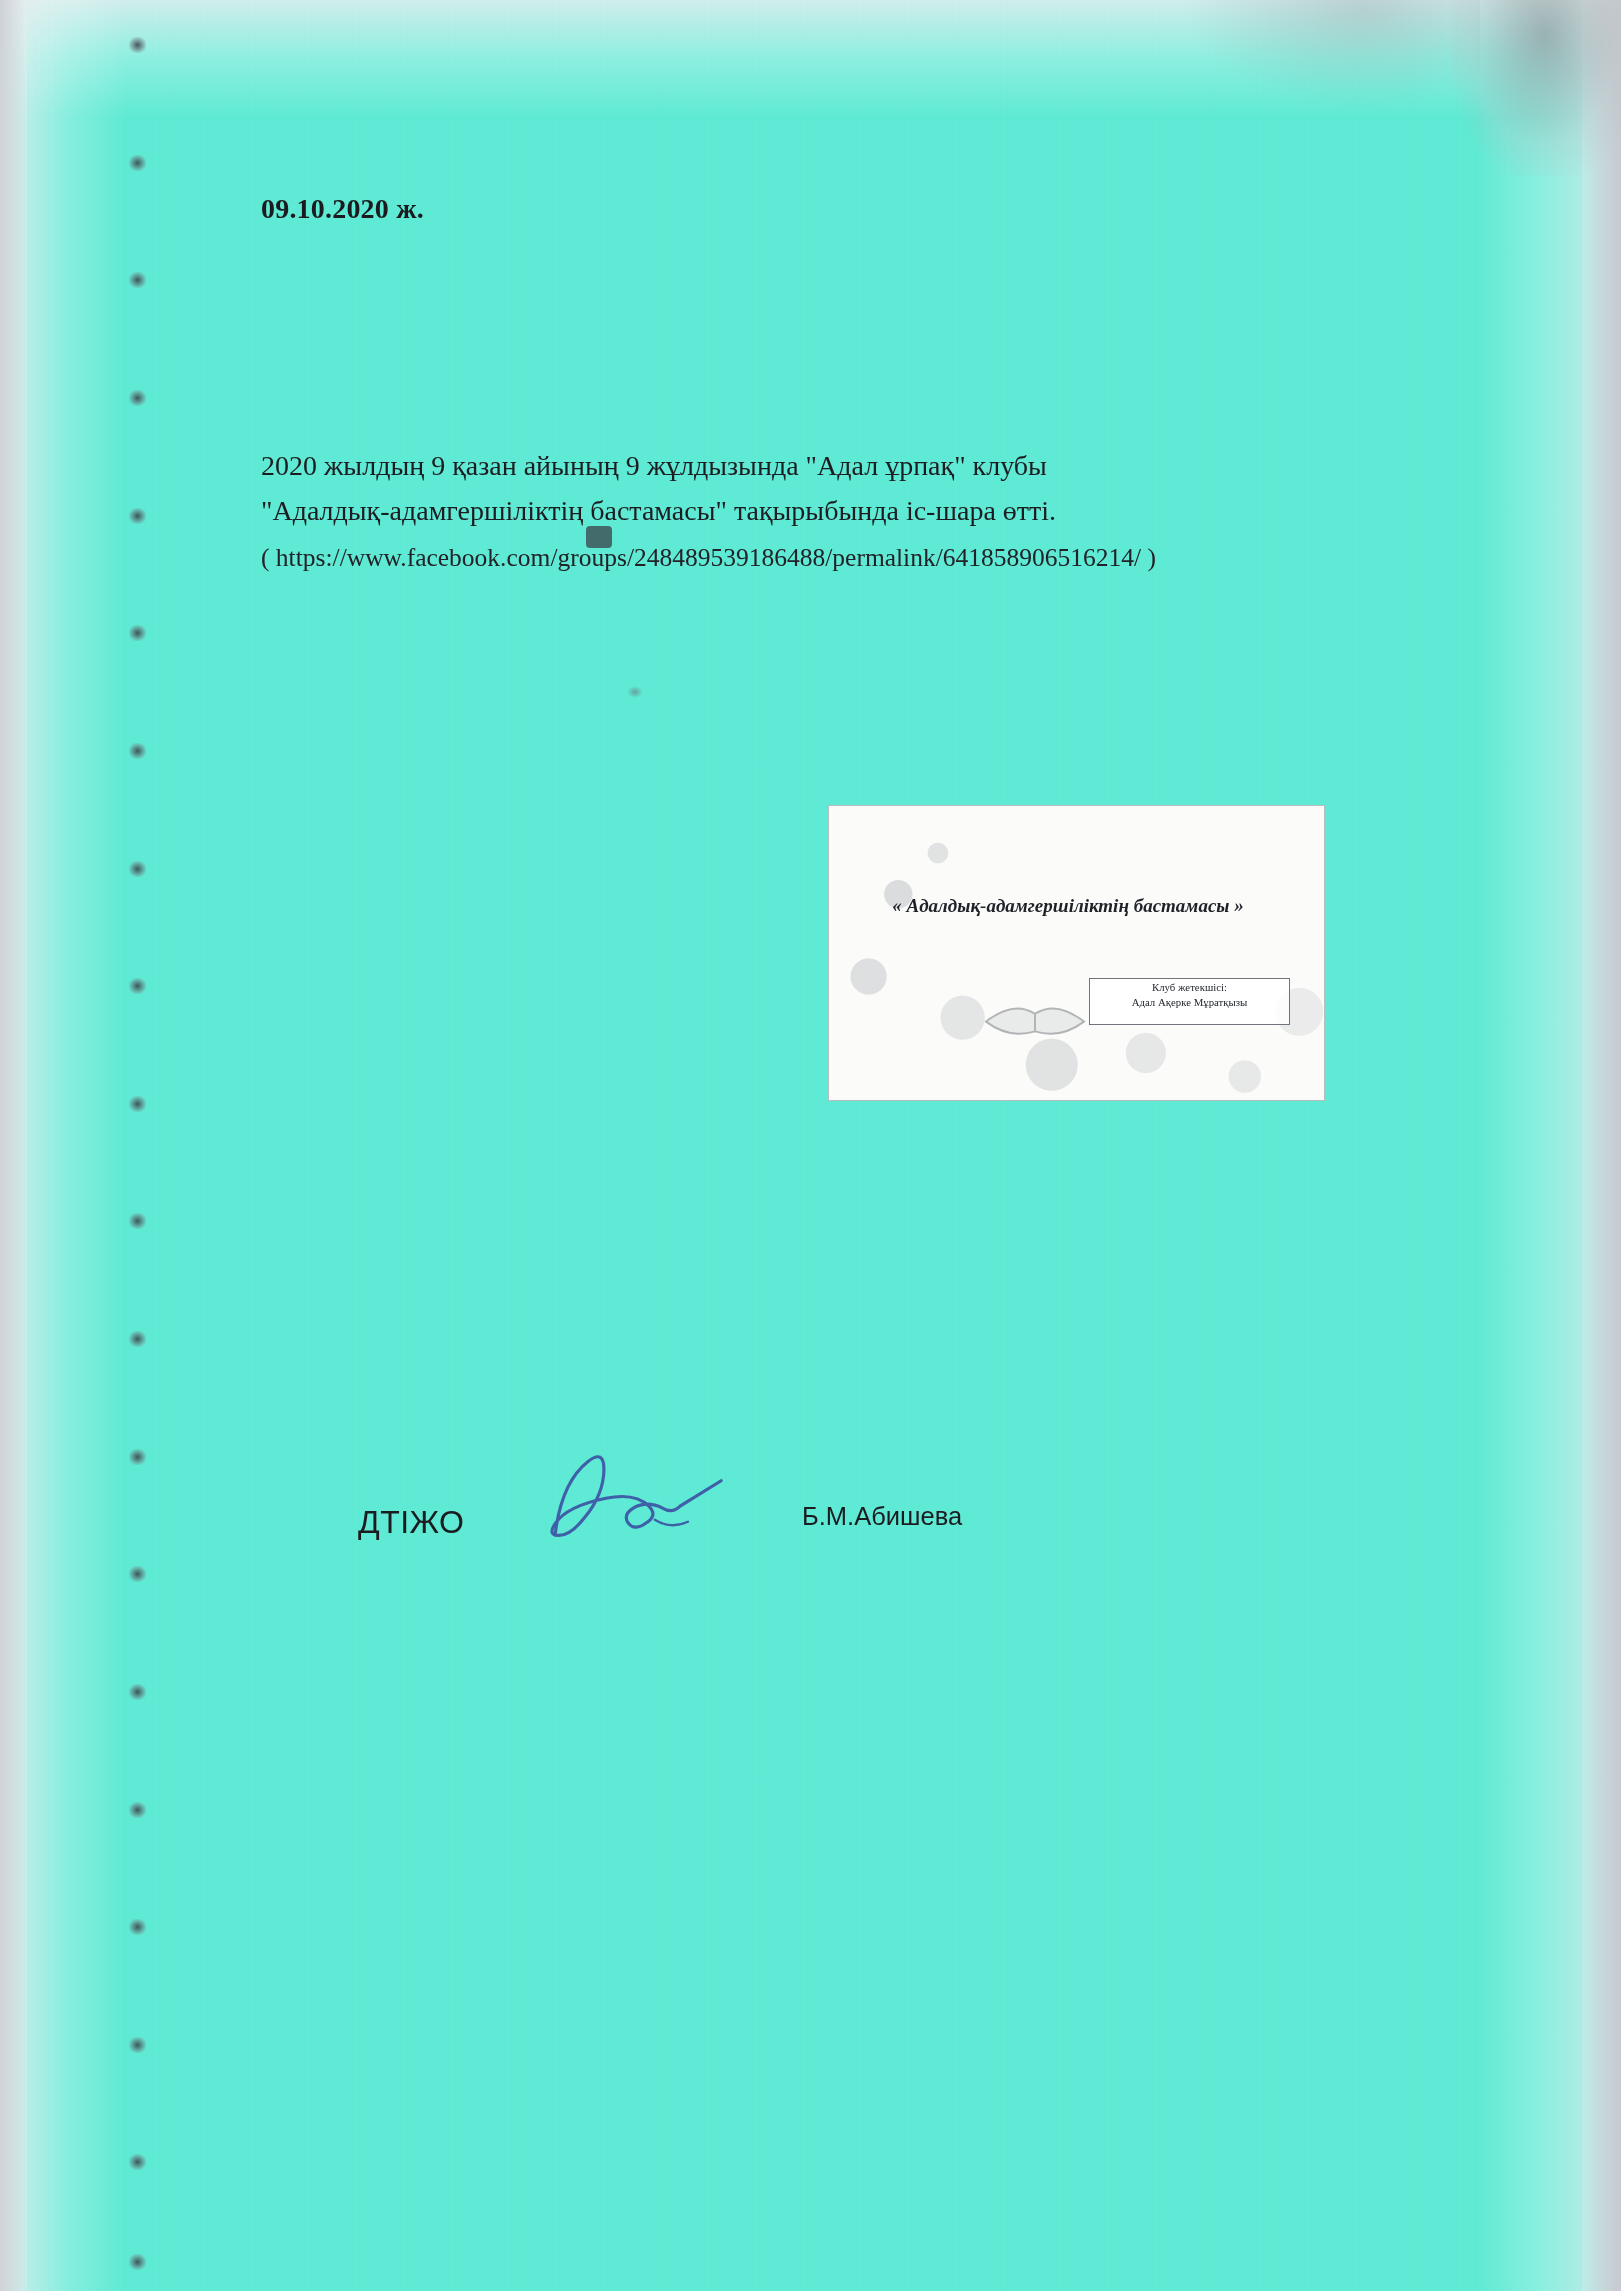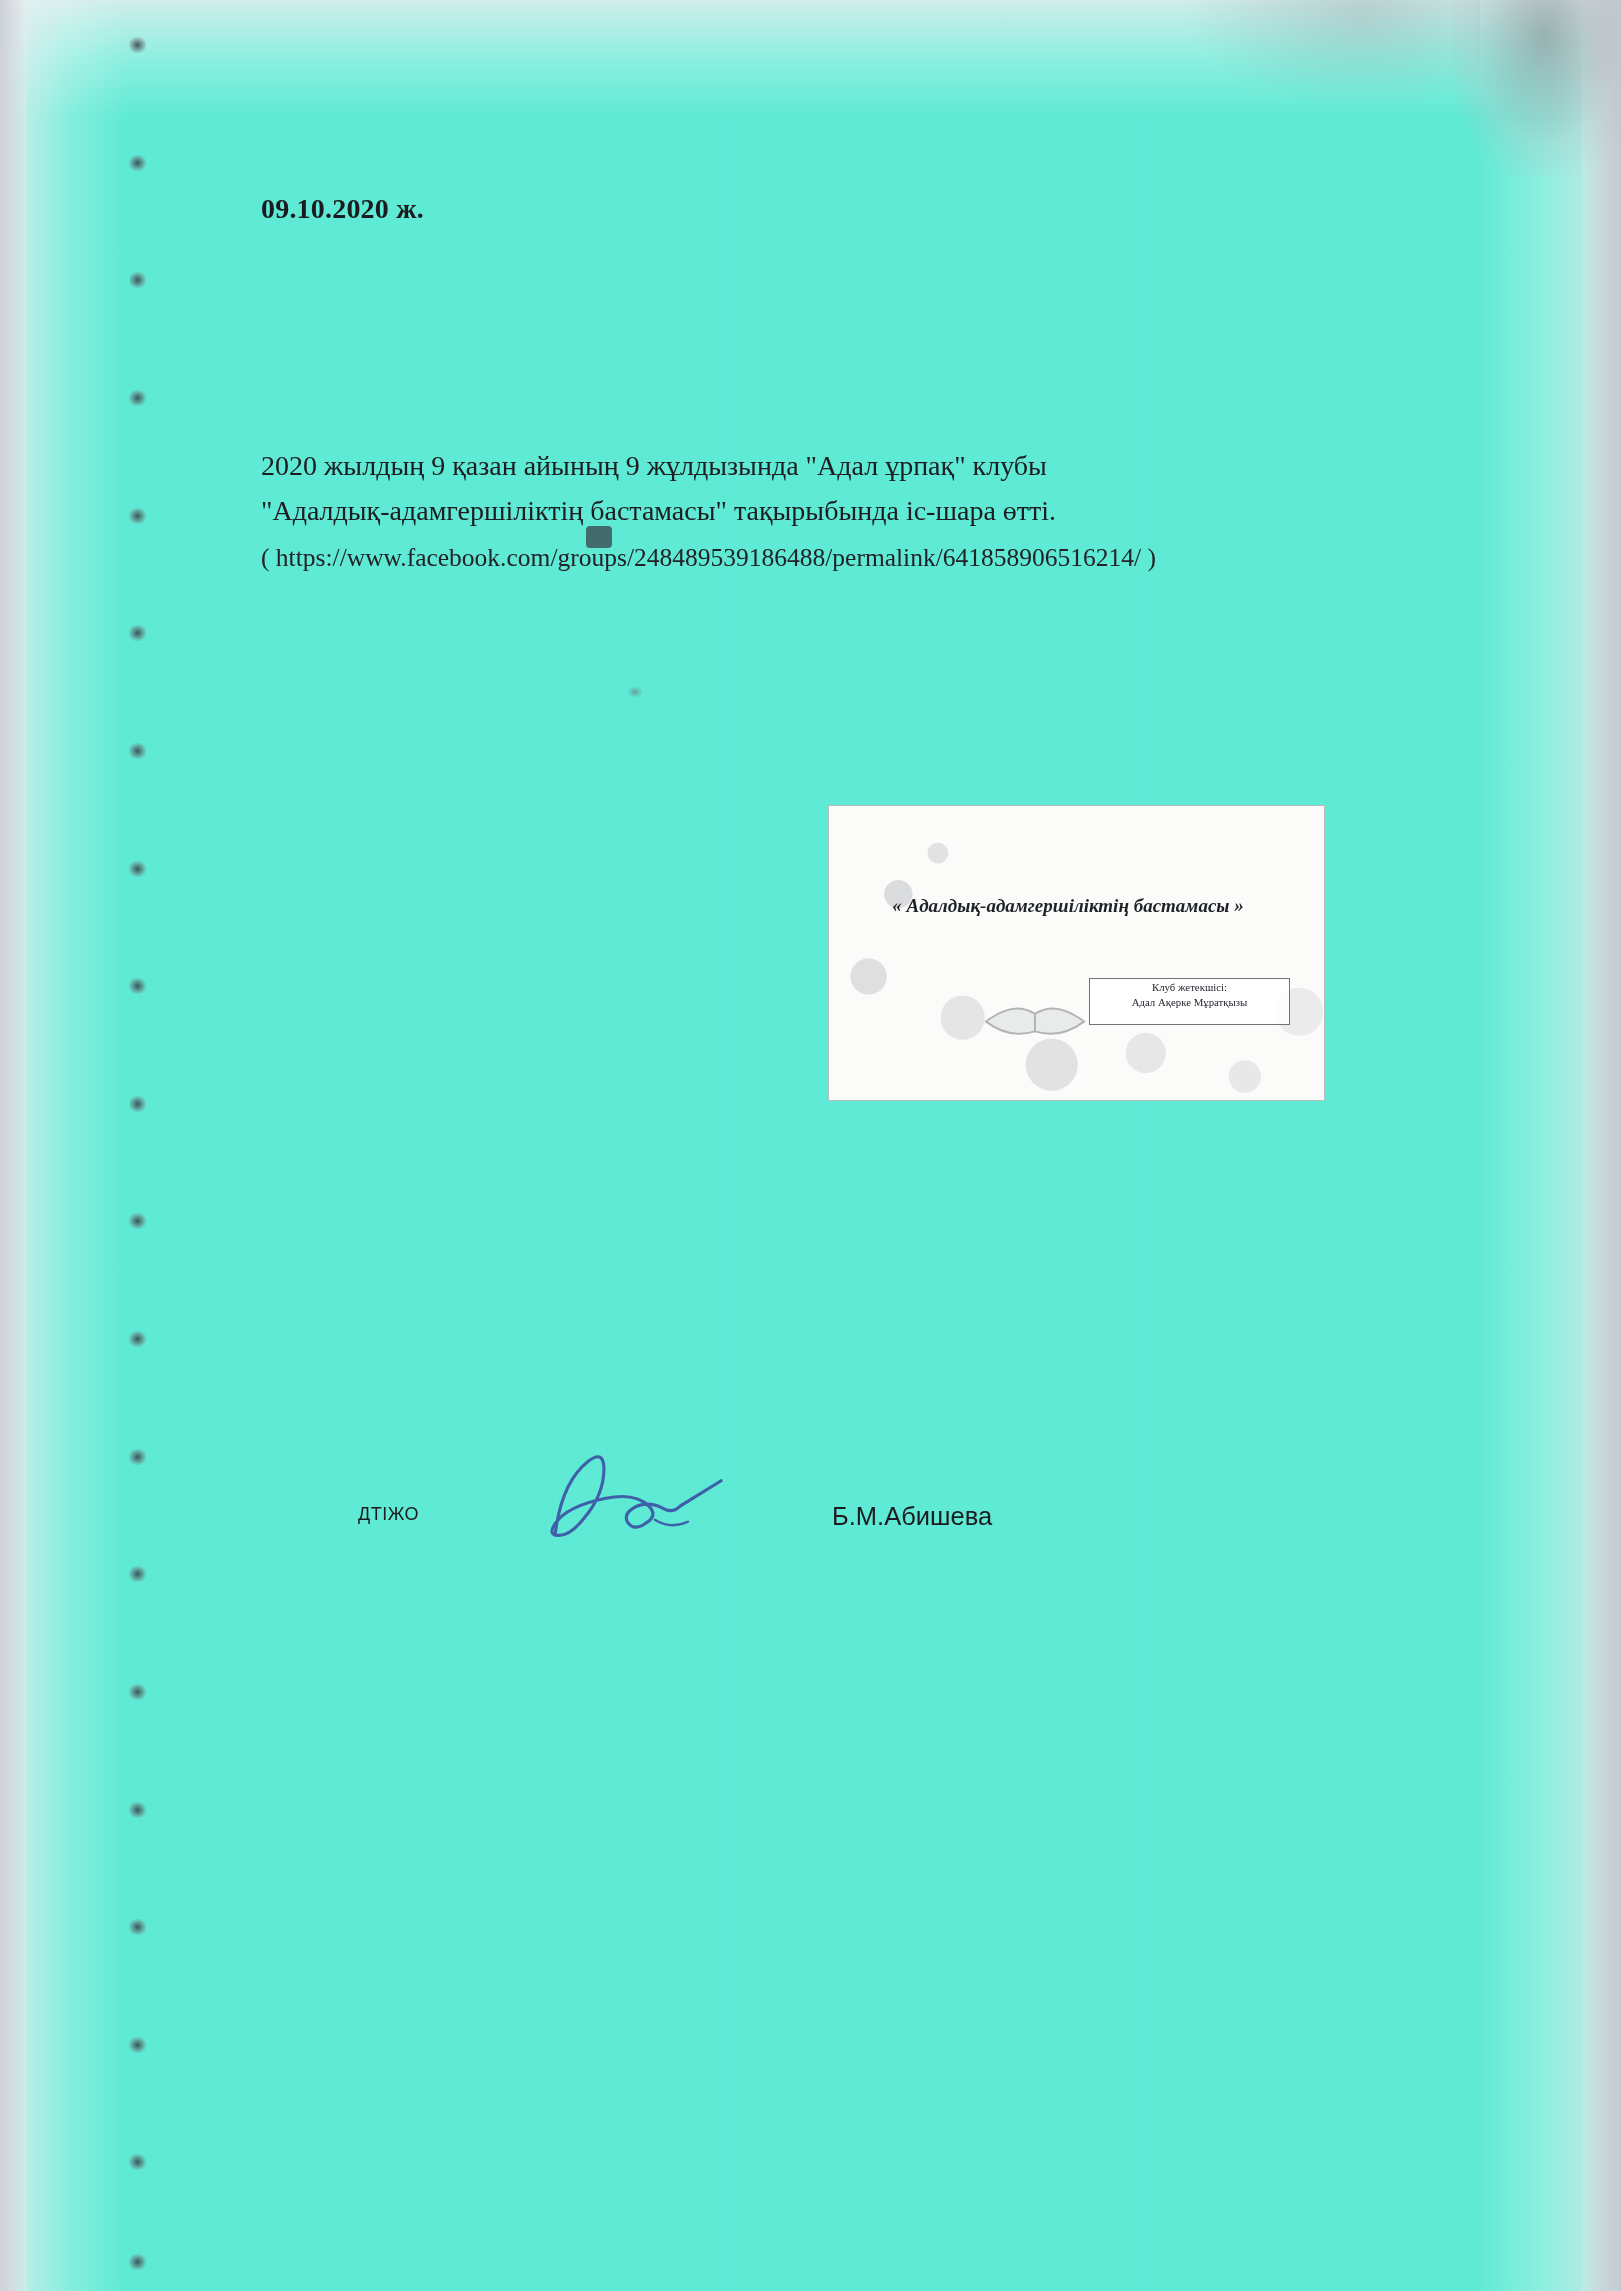--- a/index.html
+++ b/index.html
@@ -209,27 +209,27 @@
     left: 147px; top: 147px;
     width: 118px; height: 98px;
     opacity: 0.45;
   }
 
   
   .sign-label {
     position: absolute;
     top: 1504px; left: 358px;
     font-family: "Liberation Sans", sans-serif;
-    font-size: 18px;
+    font-size: 32px;
     color: #1c1c20;
     letter-spacing: 0.5px;
   }
   .sign-name {
     position: absolute;
-    top: 1502px; left: 832px;
+    top: 1502px; left: 802px;
     font-family: "Liberation Sans", sans-serif;
     font-size: 25.5px;
     color: #1c1c20;
   }
   .signature {
     position: absolute;
     top: 1426px; left: 537px;
     width: 255px; height: 127px;
   }
 </style>

